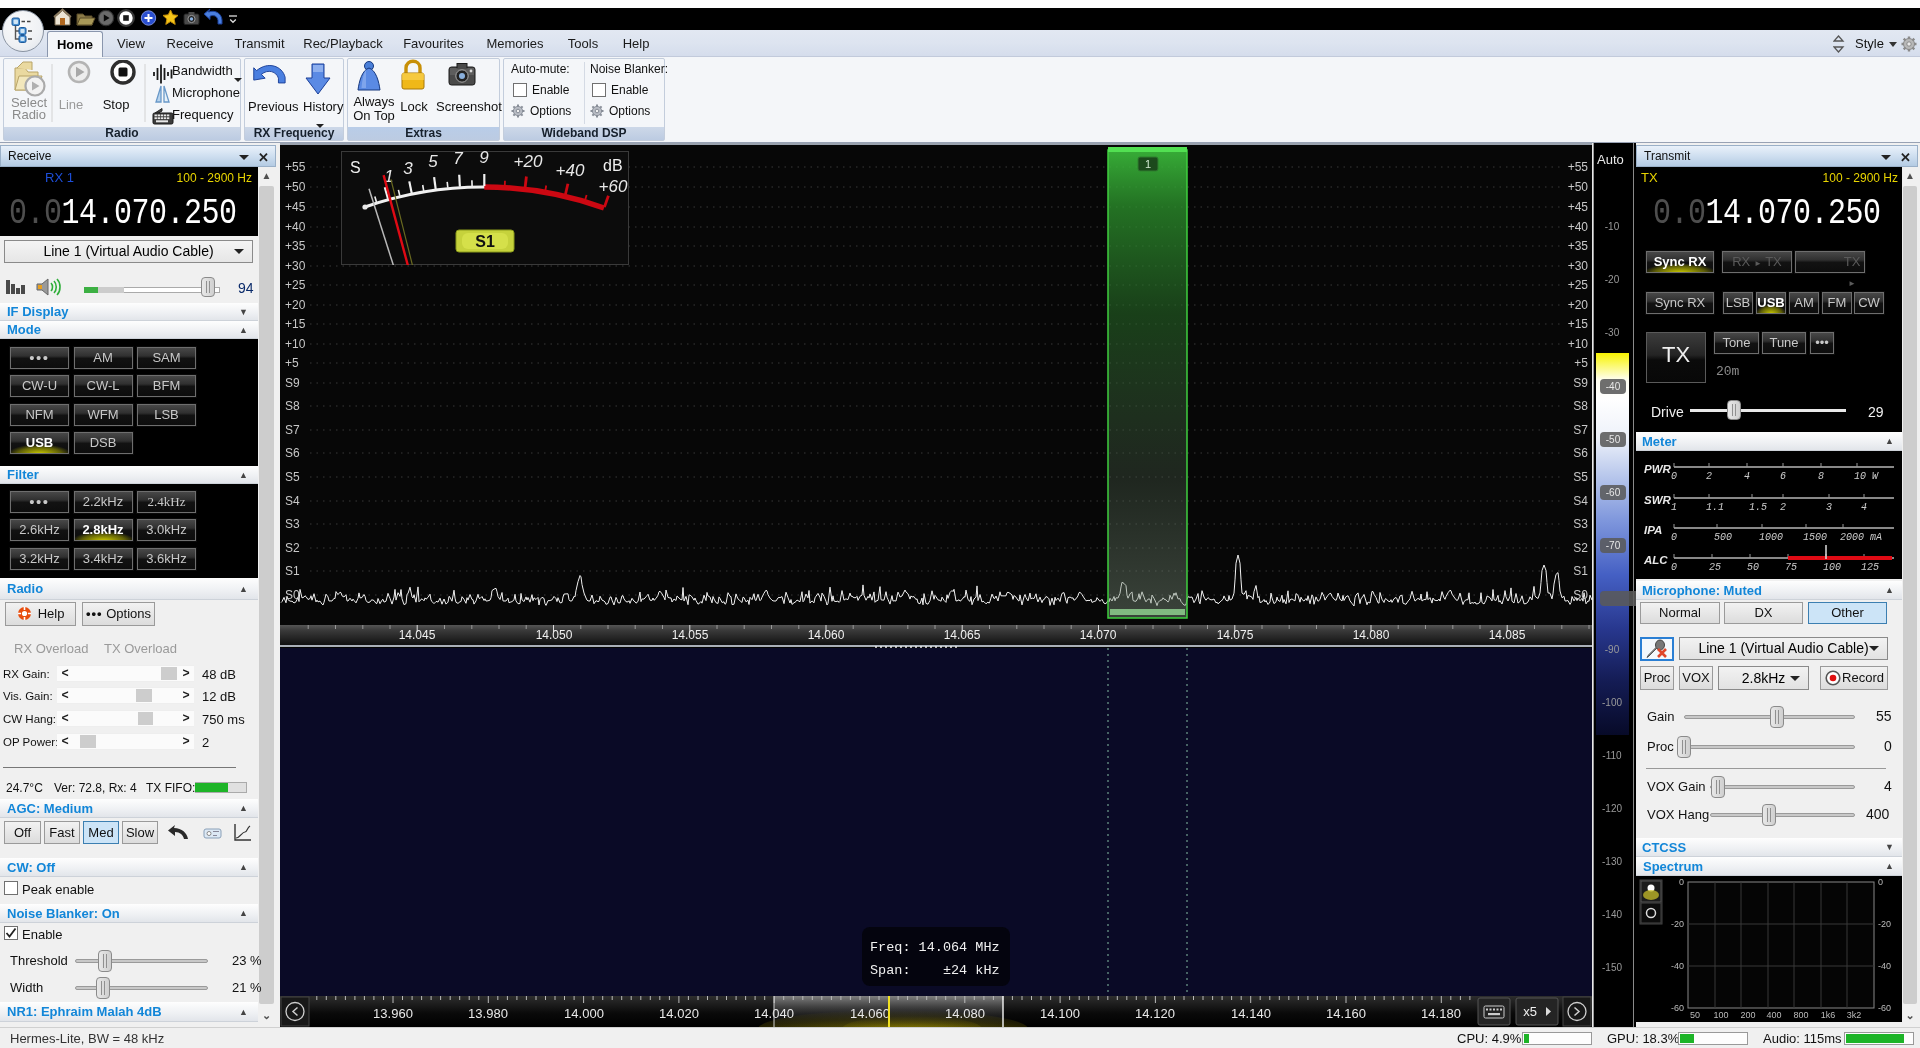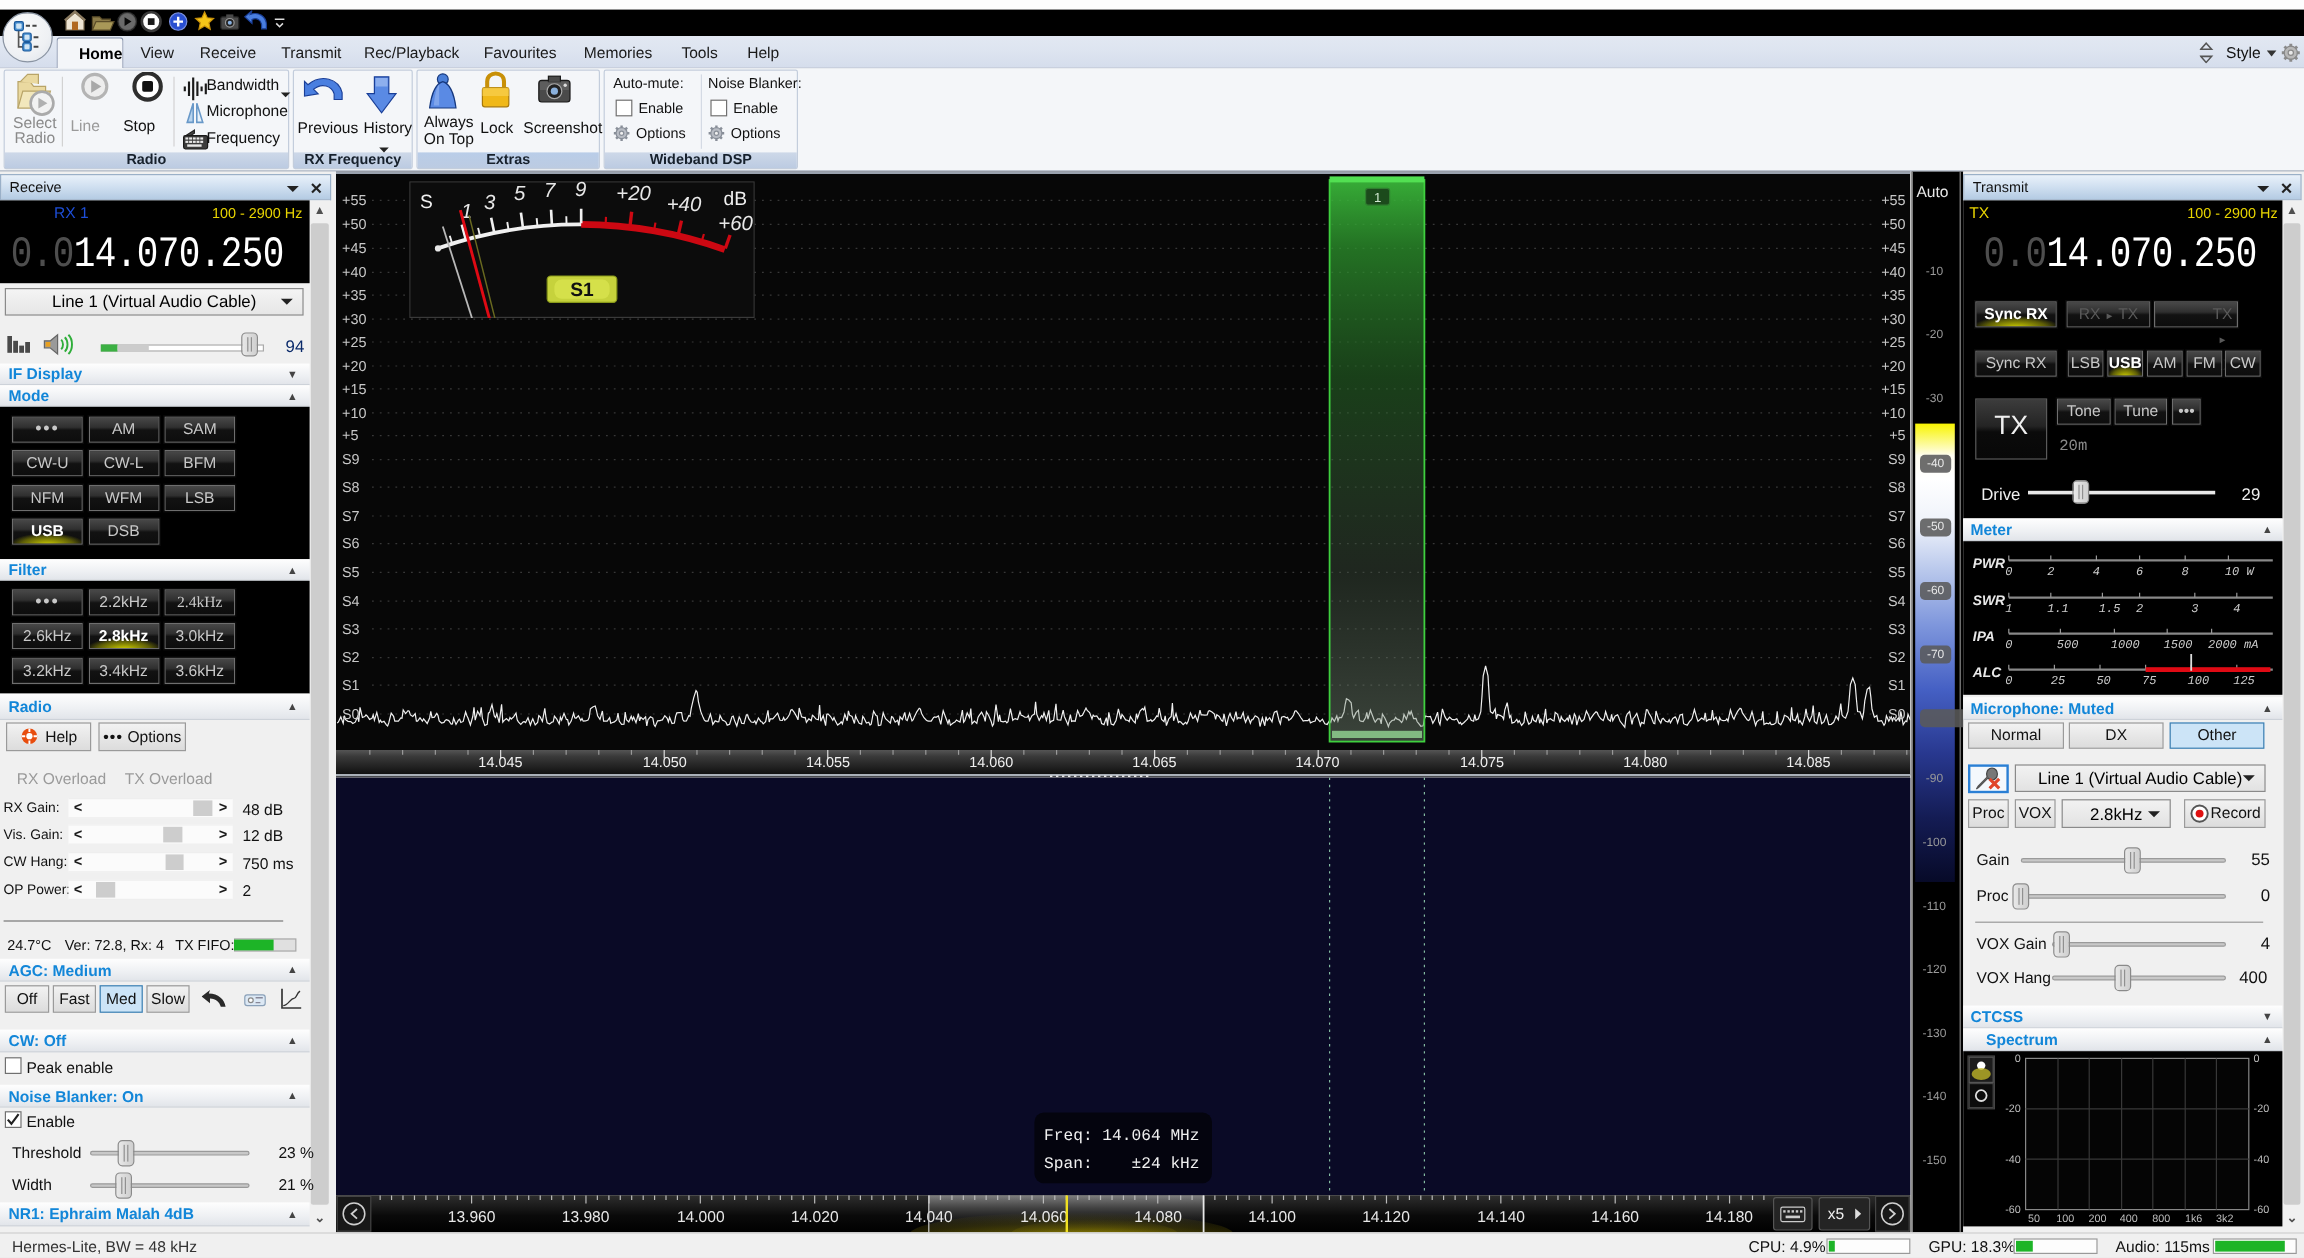--- a/index.html
+++ b/index.html
@@ -80,21 +80,21 @@
 <rect x="17" y="17.5" width="7" height="7" rx="1.5" fill="#4a90d0" stroke="#1c5a9c"></rect>
 <rect x="18.4" y="18.9" width="4.2" height="4.2" rx="1" fill="#cfe4f4"></rect>
 <rect x="17" y="25.5" width="7" height="7" rx="1.5" fill="#4a90d0" stroke="#1c5a9c"></rect>
 <rect x="18.4" y="26.9" width="4.2" height="4.2" rx="1" fill="#cfe4f4"></rect>
 <g stroke="#444" stroke-width="1.6">
           <path d="M19.5 11.5 L23 11.5 M25 11.5 L28.5 11.5 M26 21 L30 21 M26 29 L30 29"></path>
         </g>
 </g>
 </svg>
 <div class="abs" style="left:0;top:30px;width:1920px;height:27px;background:linear-gradient(180deg,#e2e8f2,#dde4f0 50%,#d5ddec);border-bottom:1px solid #c2cadb;"></div>
-<div class="abs" style="left:47px;top:31px;width:56px;height:26px;background:#f4f6f9;border:1px solid #8a96ad;border-bottom:none;border-radius:3px 3px 0 0;text-align:right;font-size:13px;font-weight:bold;line-height:25px;z-index:3;">Home</div>
+<div class="abs" style="left:47px;top:31px;width:56px;height:26px;background:#f4f6f9;border:1px solid #8a96ad;border-bottom:none;border-radius:3px 3px 0 0;text-align:center;font-size:13px;font-weight:bold;line-height:25px;z-index:3;">Home</div>
 <div class="abs" style="left:103px;top:31px;width:56px;height:26px;text-align:center;font-size:13px;line-height:25px;color:#1a1a1a;">View</div>
 <div class="abs" style="left:159px;top:31px;width:62px;height:26px;text-align:center;font-size:13px;line-height:25px;color:#1a1a1a;">Receive</div>
 <div class="abs" style="left:226px;top:31px;width:67px;height:26px;text-align:center;font-size:13px;line-height:25px;color:#1a1a1a;">Transmit</div>
 <div class="abs" style="left:300px;top:31px;width:86px;height:26px;text-align:center;font-size:13px;line-height:25px;color:#1a1a1a;">Rec/Playback</div>
 <div class="abs" style="left:394px;top:31px;width:79px;height:26px;text-align:center;font-size:13px;line-height:25px;color:#1a1a1a;">Favourites</div>
 <div class="abs" style="left:479px;top:31px;width:72px;height:26px;text-align:center;font-size:13px;line-height:25px;color:#1a1a1a;">Memories</div>
 <div class="abs" style="left:556px;top:31px;width:54px;height:26px;text-align:center;font-size:13px;line-height:25px;color:#1a1a1a;">Tools</div>
 <div class="abs" style="left:613px;top:31px;width:46px;height:26px;text-align:center;font-size:13px;line-height:25px;color:#1a1a1a;">Help</div>
 <svg class="abs" style="left:1833px;top:35px;" width="85" height="18" viewBox="0 0 85 18">
 <path d="M5.5 1 L10 6 L1 6 Z M5.5 17 L1 12 L10 12 Z" fill="none" stroke="#555" stroke-width="1.3"></path>
@@ -879,21 +879,21 @@
 <div class="abs" style="left:1646px;top:768px;width:240px;height:1px;background:#999;"></div>
 <div class="lbl" style="left:1647px;top:779px;font-size:13px;color:#111;">VOX Gain</div>
 <div class="track" style="left:1710px;top:785px;width:145px;"></div>
 <div class="thumb" style="left:1711px;top:776px;height:22px;"></div>
 <div class="lbl" style="left:1884px;top:778px;font-size:14px;color:#111;">4</div>
 <div class="lbl" style="left:1647px;top:807px;font-size:13px;color:#111;">VOX Hang</div>
 <div class="track" style="left:1710px;top:813px;width:145px;"></div>
 <div class="thumb" style="left:1762px;top:804px;height:22px;"></div>
 <div class="lbl" style="left:1866px;top:806px;font-size:14px;color:#111;">400</div>
 <div class="hdr" style="left:1636px;top:838px;width:266px;height:19px;line-height:19px;padding-left:6px;">CTCSS<span class="cap" style="top:0;line-height:19px;right:8px;">▼</span></div>
-<div class="hdr" style="left:1636px;top:857px;width:266px;height:19px;line-height:19px;padding-left:19px;">Spectrum<span class="cap" style="top:0;line-height:19px;right:8px;">▲</span></div>
+<div class="hdr" style="left:1636px;top:857px;width:266px;height:19px;line-height:19px;padding-left:7px;">Spectrum<span class="cap" style="top:0;line-height:19px;right:8px;">▲</span></div>
 <div class="abs" style="left:1636px;top:876px;width:266px;height:146px;background:#000;"></div>
 <svg class="abs" style="left:1636px;top:876px;" width="266" height="146" viewBox="0 0 266 146">
       <rect x="4" y="4" width="22" height="44" fill="#111" stroke="#444"></rect>
       <rect x="5" y="5" width="20" height="21" fill="#1c1c1c" stroke="#555"></rect>
       <circle cx="15" cy="12" r="3.5" fill="#fff"></circle>
       <ellipse cx="15" cy="19" rx="8" ry="5" fill="rgba(200,190,40,0.75)"></ellipse>
       <rect x="5" y="27" width="20" height="20" fill="#0c0c0c" stroke="#444"></rect>
       <circle cx="15" cy="37" r="4.5" fill="none" stroke="#ddd" stroke-width="1.5"></circle>
       <rect x="52" y="6" width="186" height="126" fill="#050505" stroke="#888" stroke-width="1"></rect>
       <line x1="79" y1="6" x2="79" y2="132" stroke="#383838"></line>

